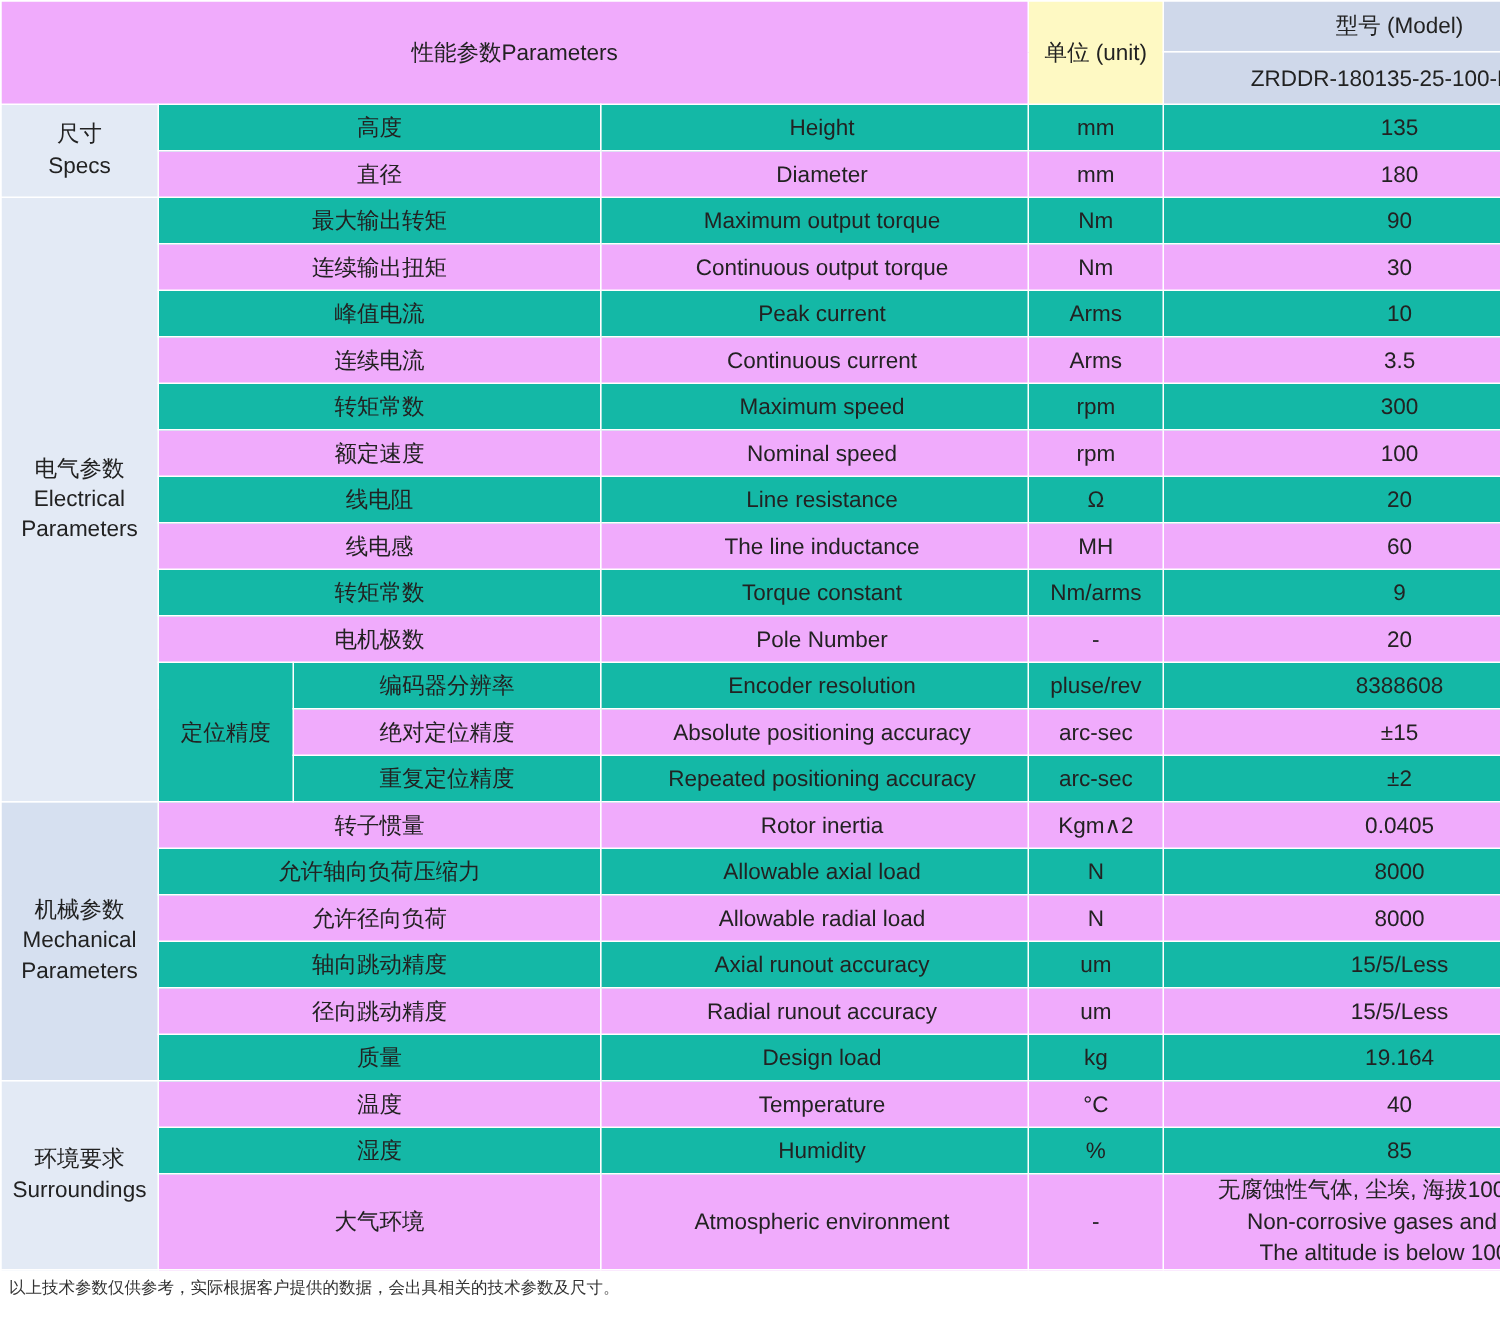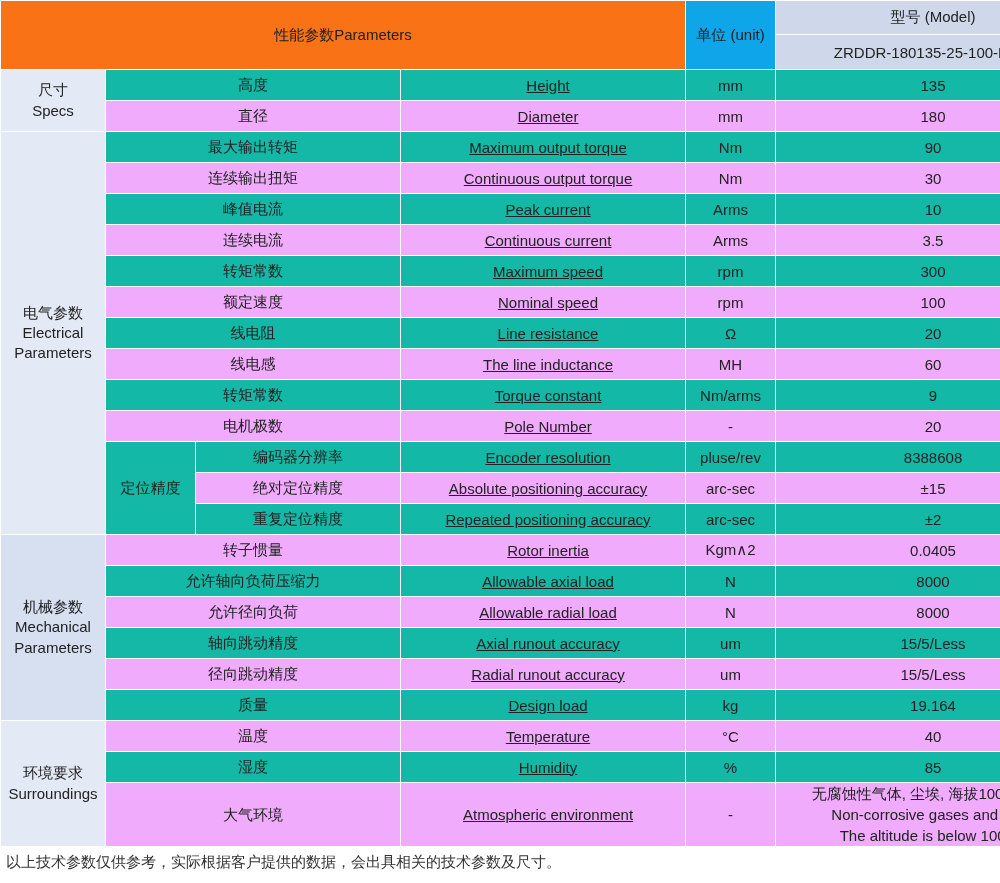--- a/index.html
+++ b/index.html
@@ -30,28 +30,28 @@
   
   .col-group  { width: 105px; }
   .col-cn     { width: 90px; }
   .col-cn-wide{ width: 205px; }
   .col-en     { width: 285px; }
   .col-unit   { width: 90px; }
   .col-val    { width: 315px; }
 
   
   .hdr {
-    background: #0ea5e9;
+    background: #fef9c3;
     font-size: 16px;
     color: #20304d;
     height: 31px;
     margin-top: 13px;
   }
   .hdr-params {
-    background: #f97316;
+    background: #f0abfc;
     font-size: 16px;
     color: #20304d;
   }
   .hdr-model-title {
     background: #cfd8ea;
     font-size: 16px;
     color: #20304d;
     height: 31px;
   }
   .hdr-model-val {
@@ -75,33 +75,32 @@
     font-size: 15px;
     line-height: 1.35;
     padding: 0 4px;
   }
   td.cn {
     text-align: center;
   }
   td.en {
     text-align: left;
     padding-left: 16px;
-    text-decoration: underline;
   }
   td.unit, td.val {
     text-align: center;
   }
   .multi {
     line-height: 1.4;
     padding: 6px 4px;
   }
   
   .footnote {
     padding: 4px 6px 0 6px;
-    font-size: 15px;
+    font-size: 11px;
     color: #333333;
     line-height: 1.5;
   }
   .footnote div { white-space: nowrap; }
 </style>
 </head>
 <body>
 
 <table id="spec-table">
   <colgroup>

